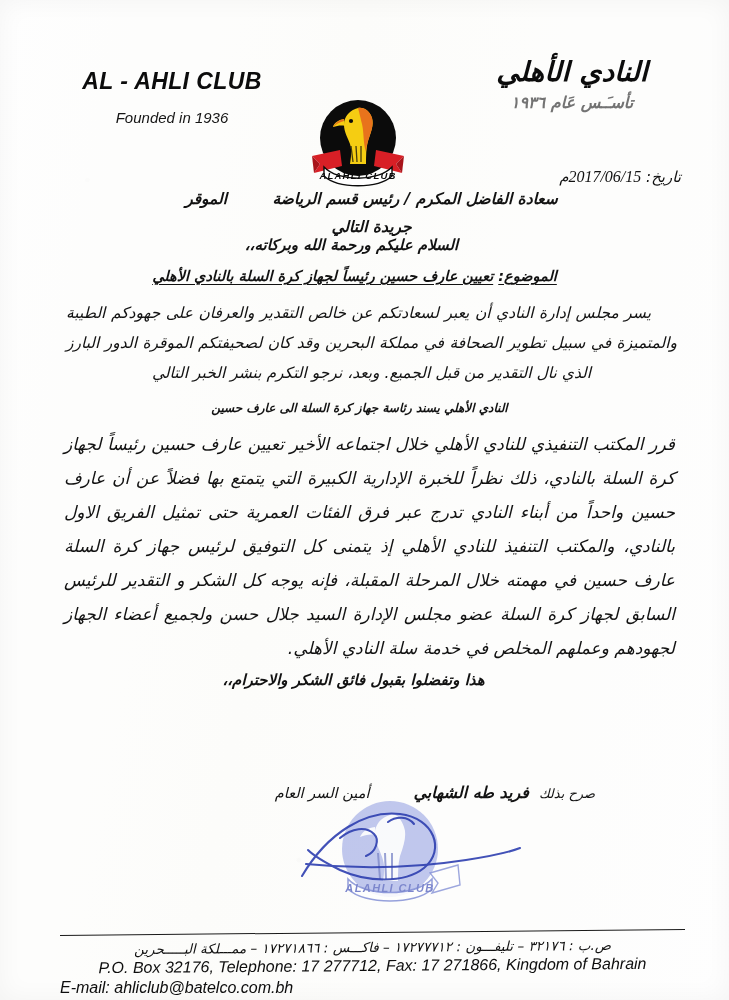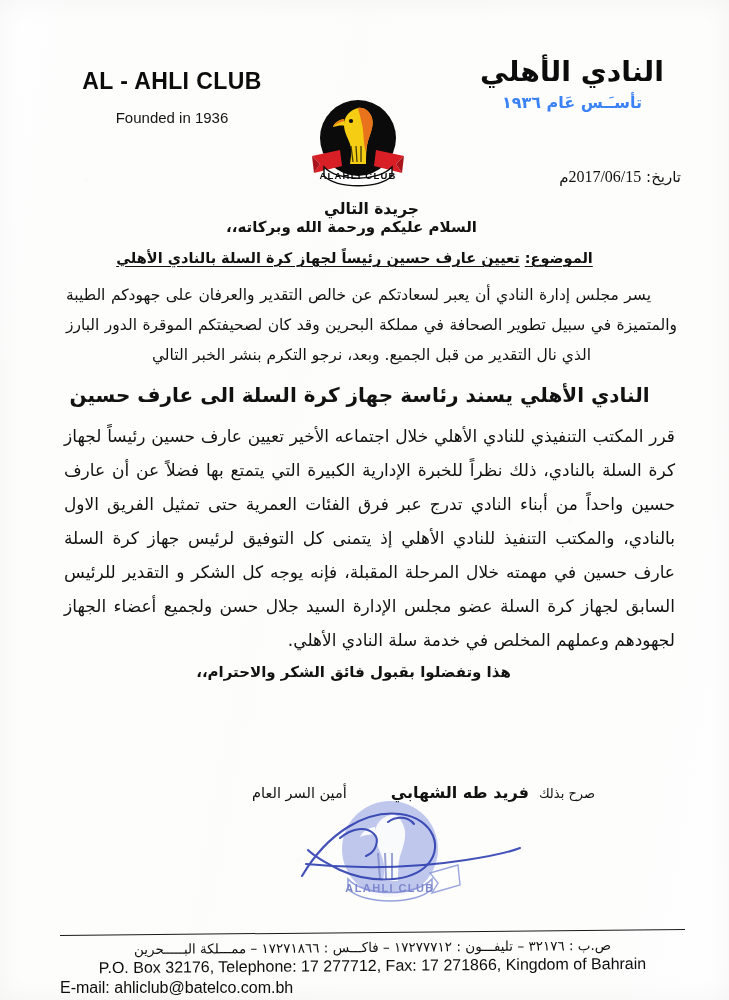--- a/index.html
+++ b/index.html
@@ -10,20 +10,21 @@
   body {
     font-family: "Liberation Serif", "DejaVu Serif", serif;
     color: #111111;
   }
   #page {
     position: relative;
     width: 729px;
     height: 1000px;
     background: #fdfdfc;
     overflow: hidden;
+    font-style: italic;
   }
 
   
   #scan-grain {
     position: absolute;
     inset: 0;
     pointer-events: none;
     background:
       radial-gradient(circle at 12% 18%, rgba(0,0,0,0.012) 0 2px, transparent 3px),
       radial-gradient(circle at 78% 52%, rgba(0,0,0,0.012) 0 2px, transparent 3px),
@@ -80,21 +81,21 @@
     font-size: 27px;
     color: #0c0c0c;
     letter-spacing: -1px;
     transform: scaleX(1.05);
   }
   .hdr-ar .founded-ar {
     font-family: "DejaVu Sans", sans-serif;
     font-size: 16px;
     font-weight: bold;
     margin-top: 6px;
-    color: #3b82f6;
+    color: #737373;
   }
 
   
   .logo-wrap {
     position: absolute;
     left: 306px;
     top: 46px;
     width: 104px;
     height: 106px;
   }
@@ -167,21 +168,21 @@
     text-align-last: center;
     padding: 0 10px;
   }
   .para.indent::before {
     content: "";
     display: inline-block;
     width: 26px;
   }
   .headline {
     margin-top: 12px;
-    font-size: 20px;
+    font-size: 12px;
     font-weight: bold;
     text-align: center;
     padding-right: 24px;
   }
   .para2 {
     margin-top: 12px;
     font-size: 17px;
     line-height: 2.0;
     text-align: justify;
     text-align-last: right;
@@ -324,20 +325,24 @@
     </div>
   </div>
 
   <div class="date-line">
     <span>تاريخ:</span>
     <span class="d-val">2017/06/15</span><span>م</span>
   </div>
 
   <div class="doc-body">
 
+    <div class="recipient">
+      <span>سعادة الفاضل المكرم / رئيس قسم الرياضة</span>
+      <span class="mawqar">الموقر</span>
+    </div>
 
     <div class="recipient-org">جريدة التالي</div>
 
     <div class="greeting">السلام عليكم ورحمة الله وبركاته،،</div>
 
     <div class="subject">
       <span class="u">الموضوع:</span>
       <span class="u">تعيين عارف حسين رئيساً لجهاز كرة السلة بالنادي الأهلي</span>
     </div>
 

